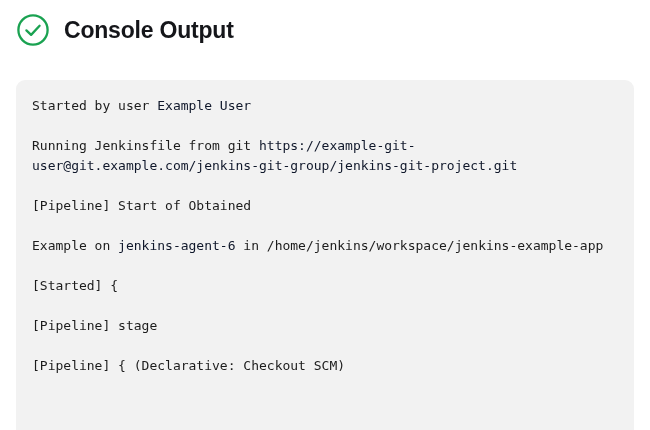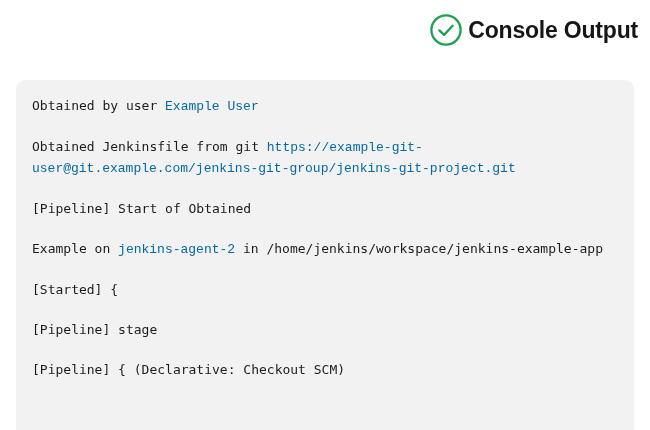--- a/index.html
+++ b/index.html
@@ -20,25 +20,24 @@
     width: 650px;
     height: 430px;
     background: #ffffff;
     overflow: hidden;
   }
 
   
   .header {
     display: flex;
     align-items: center;
-    gap: 5px;
+    gap: 14px;
     padding: 14px 12px 0 16px;
     height: 46px;
     box-sizing: border-box;
-    justify-content: flex-end;
   }
   .status-icon {
     width: 34px;
     height: 34px;
     flex: 0 0 34px;
     display: block;
   }
   .page-title {
     font-family: "Liberation Sans", sans-serif;
     font-size: 23px;
@@ -75,45 +74,44 @@
 
   .log-line {
     display: block;
     min-height: 20px;
     white-space: pre-wrap;
   }
   .log-line.muted {
     color: #9b9b9b;
   }
   .tok-link {
-    color: #0369a1;
-    font-family: Liberation Mono, monospace;
+    color: #0f172a;
   }
   .tok-plain {
     color: #1c1c1c;
   }
 </style>
 </head>
 <body>
 
 <div class="page">
 
   <div class="header">
     <svg class="status-icon" viewBox="0 0 34 34">
       <circle cx="17" cy="17" r="14.6" fill="none" stroke="#1aa251" stroke-width="2.3"></circle>
       <path d="M10.4 17.4 L15.1 21.9 L23.6 12.8" fill="none" stroke="#1aa251" stroke-width="2.3" stroke-linecap="round" stroke-linejoin="round"></path>
     </svg>
     <div class="page-title">Console Output</div>
   </div>
 
   <div class="console-panel">
-    <pre class="console-log" id="console-log"><span class="log-line"><span class="tok-plain">Obtained by user </span><span class="tok-link">Example User</span></span>
-<span class="log-line"><span class="tok-plain">Obtained Jenkinsfile from git </span><span class="tok-link">https://example-git-user@git.example.com/jenkins-git-group/jenkins-git-project.git</span></span>
+    <pre class="console-log" id="console-log"><span class="log-line"><span class="tok-plain">Started by user </span><span class="tok-link">Example User</span></span>
+<span class="log-line"><span class="tok-plain">Running Jenkinsfile from git </span><span class="tok-link">https://example-git-user@git.example.com/jenkins-git-group/jenkins-git-project.git</span></span>
 <span class="log-line muted"><span class="tok-plain">[Pipeline] Start of Obtained</span></span>
-<span class="log-line"><span class="tok-plain">Example on </span><span class="tok-link">jenkins-agent-2</span><span class="tok-plain"> in /home/jenkins/workspace/jenkins-example-app</span></span>
+<span class="log-line"><span class="tok-plain">Example on </span><span class="tok-link">jenkins-agent-6</span><span class="tok-plain"> in /home/jenkins/workspace/jenkins-example-app</span></span>
 <span class="log-line muted"><span class="tok-plain">[Started] {</span></span>
 <span class="log-line muted"><span class="tok-plain">[Pipeline] stage</span></span>
 <span class="log-line muted"><span class="tok-plain">[Pipeline] { (Declarative: Checkout SCM)</span></span>
 
 
 
 
 
 
 

